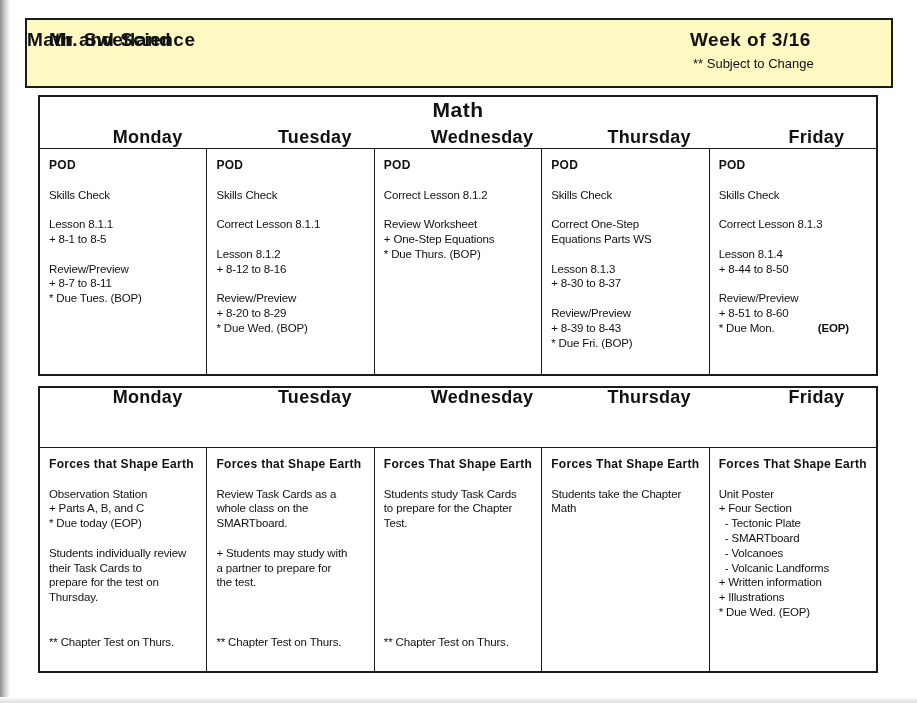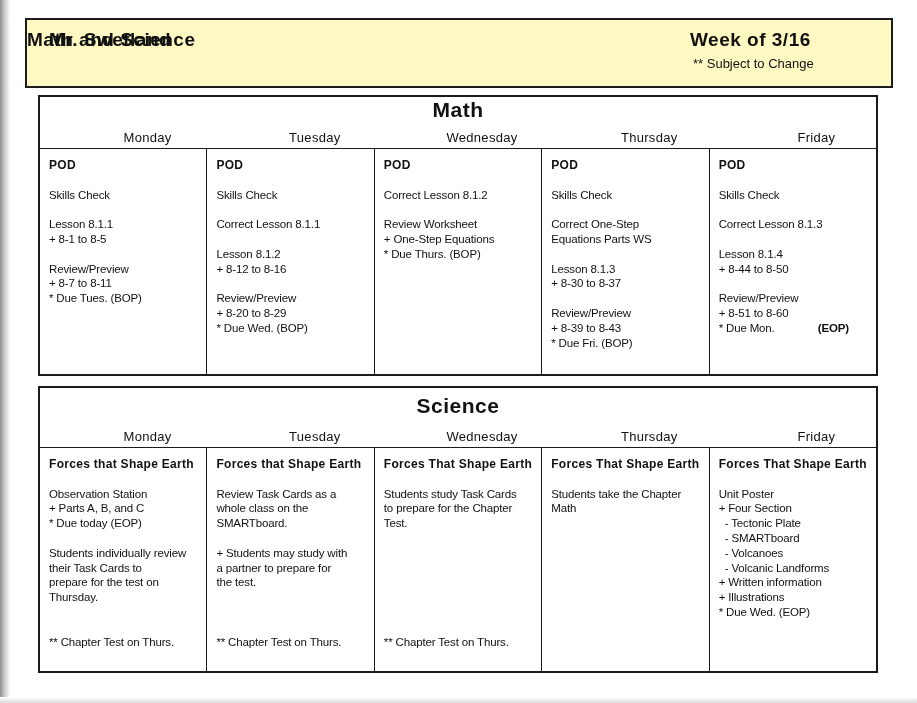--- a/index.html
+++ b/index.html
@@ -46,21 +46,21 @@
   }
   .table-math .sched-header{height:51px;}
   .table-science .sched-header{height:59px;}
   .sched-title{
     text-align:center;font-weight:bold;font-size:21px;letter-spacing:.5px;
   }
   .table-math .sched-title{padding-top:1px;}
   .table-science .sched-title{padding-top:6px;}
   .sched-days{display:flex;margin-bottom:1px;}
   .sched-day{
-    flex:1 1 0;text-align:center;font-weight:normal;font-size:13px;line-height:19px;letter-spacing:.3px;padding-left:48px;
+    flex:1 1 0;text-align:center;font-weight:bold;font-size:18px;line-height:19px;letter-spacing:.3px;padding-left:48px;
   }
   .sched-cells{flex:1 1 auto;display:flex;min-height:0;}
   .sched-cell{
     flex:1 1 0;border-right:1px solid #1b1b1b;
     padding:9px 0 0 9px;overflow:hidden;min-width:0;
   }
   .sched-cell:last-child{border-right:none;}
   .cell-title{
     font-size:12px;font-weight:bold;line-height:14.8px;white-space:pre;letter-spacing:.3px;
   }
@@ -156,21 +156,20 @@
             <div class="cell-line">+ 8-44 to 8-50</div>
             <div class="cell-line">&nbsp;</div>
             <div class="cell-line">Review/Preview</div>
             <div class="cell-line">+ 8-51 to 8-60</div>
             <div class="cell-line"><span>* Due Mon. </span><b>(EOP)</b></div>
           </div>
         </div>
       </div>
       <div class="sched-table table-science">
         <div class="sched-header">
-          <div class="sched-title">Science</div>
           <div class="sched-days">
             <div class="sched-day">Monday</div>
             <div class="sched-day">Tuesday</div>
             <div class="sched-day">Wednesday</div>
             <div class="sched-day">Thursday</div>
             <div class="sched-day">Friday</div>
           </div>
         </div>
         <div class="sched-cells">
           <div class="sched-cell">

